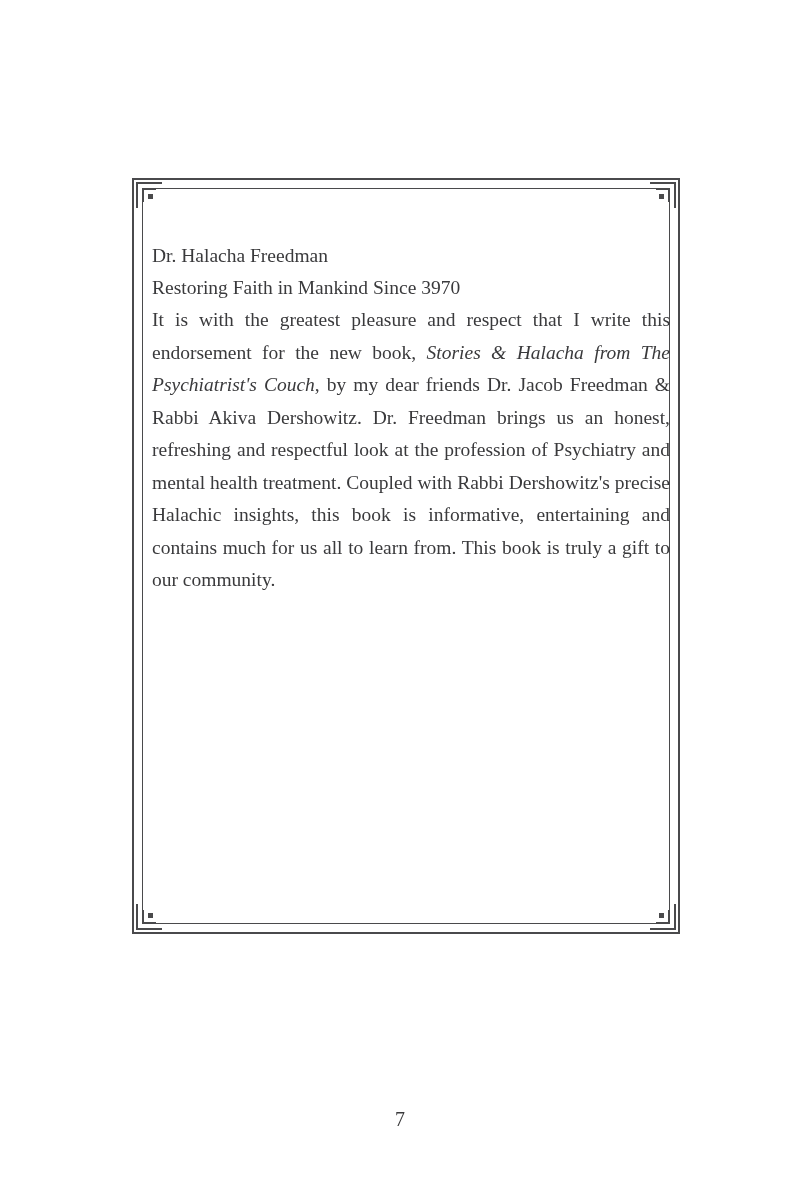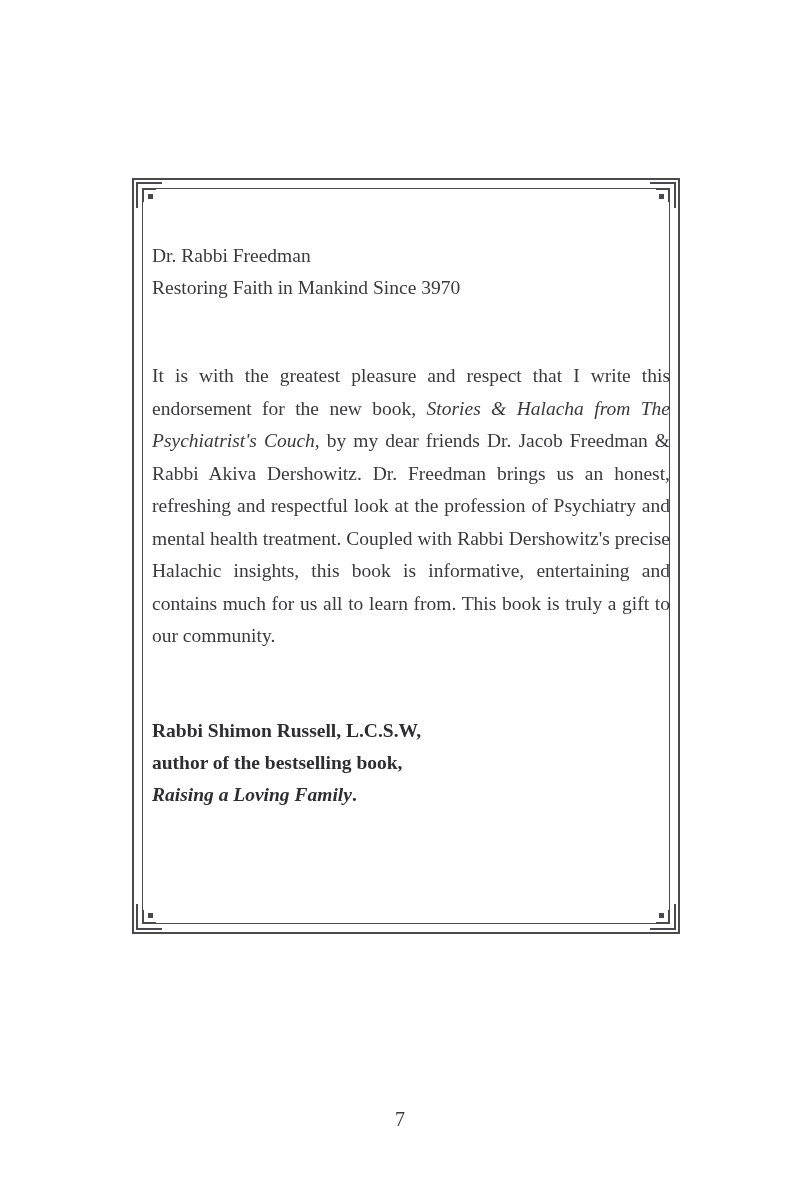--- a/index.html
+++ b/index.html
@@ -102,21 +102,20 @@
   }
 
   .salutation {
     font-size: 19.5px;
     line-height: 32px;
     color: #3a3a3c;
   }
   .salutation div { white-space: nowrap; }
 
   .body-text {
-    margin-top: 56px;
     font-size: 19.5px;
     line-height: 32.5px;
     text-align: justify;
     text-justify: inter-word;
     color: #3a3a3c;
   }
   .body-text i { font-style: italic; }
 
   .signature {
     margin-top: 62px;
@@ -162,29 +161,24 @@
   </div>
   <div class="corner" id="corner-br">
     <span class="c1"></span>
       <span class="c2"></span>
       <span class="c3"></span>
   </div>
 
   <div class="content">
 
     <div class="salutation">
-      <div>Dr. Rabbi Freedman</div>
+      <div>Dr. Halacha Freedman</div>
       <div>Restoring Faith in Mankind Since 3970</div>
     </div>
 
     <div class="body-text"><span>It is with the greatest pleasure and respect that I write this endorsement for the new book, </span><i>Stories &amp; Halacha from The Psychiatrist's Couch</i><span>, by my dear friends Dr. Jacob Freedman &amp; Rabbi Akiva Dershowitz.  Dr. Freedman brings us an honest, refreshing and respectful look at the profession of Psychiatry and mental health treatment.  Coupled with Rabbi Dershowitz's precise Halachic insights, this book is informative, entertaining and contains much for us all to learn from.  This book is truly a gift to our community.</span></div>
 
-    <div class="signature">
-      <div class="bold">Rabbi Shimon Russell, L.C.S.W,</div>
-      <div class="bold">author of the bestselling book,</div>
-      <div><span class="ital">Raising a Loving Family</span><span class="bold">.</span></div>
-    </div>
 
   </div>
 
   <div class="page-number">7</div>
 
 </div>
 
 </body></html>

